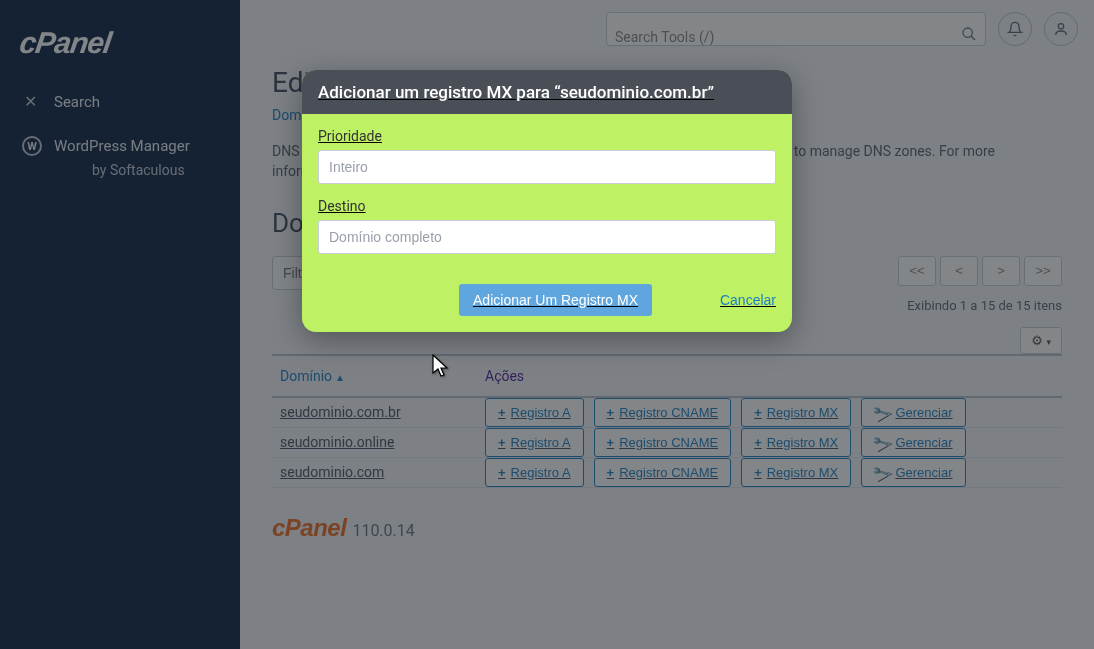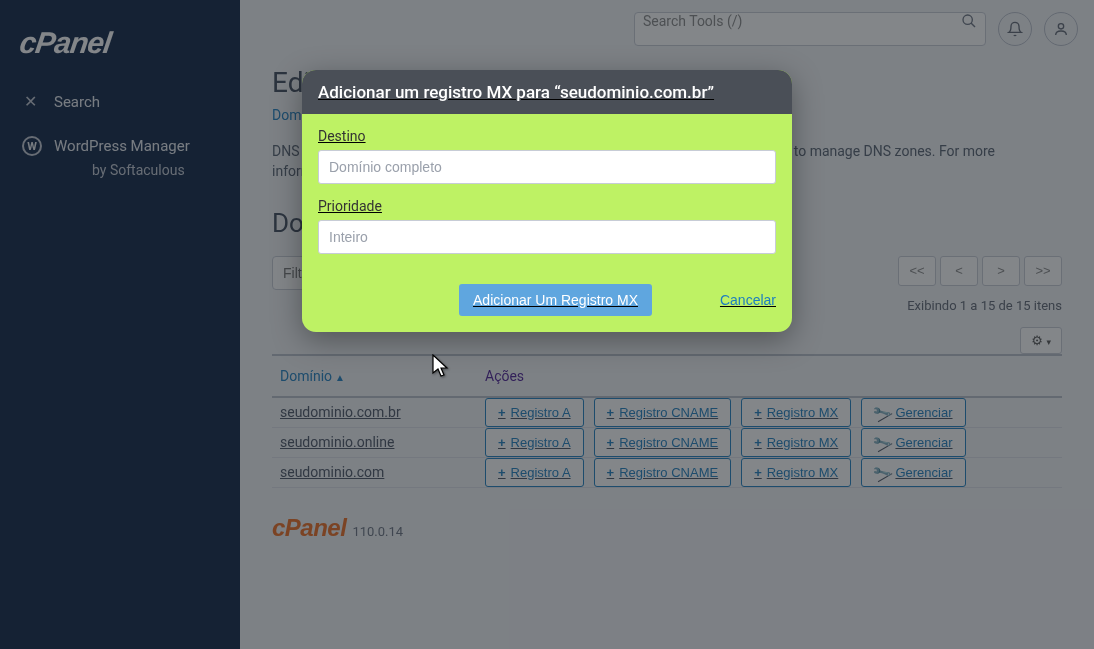--- a/index.html
+++ b/index.html
@@ -9,21 +9,21 @@
   .logo-text { font-family: Arial, sans-serif; font-weight: 900; font-style: italic; font-size: 30px; letter-spacing: -1px; color: #fff; }
   .logo-text .cp { display:inline-block; transform: skewX(-8deg); }
   .nav-item { display: flex; align-items: center; gap: 12px; padding: 12px 22px; font-size: 15px; color: #e5e8ee; cursor: pointer; }
   .nav-sub { padding: 2px 22px 12px 56px; font-size: 14px; color: #c0c6d1; margin-left: 36px; }
   .wp-icon { width:20px; height:20px; border:2px solid #c0c6d1; border-radius:50%; display:flex; align-items:center; justify-content:center; font-size:11px; font-weight:bold; }
   .tools-icon { width:20px; height:20px; position:relative; }
   .tools-icon::before { content:"✕"; font-size:16px; color:#c0c6d1; position:absolute; top:0; left:2px;}
   
   .main { position: absolute; left: 240px; top: 0; right: 0; height: 649px; background: #f1f3f6; overflow:hidden; }
   .topbar { height: 58px; display:flex; align-items:center; justify-content:flex-end; padding: 0 16px; gap:12px; }
-  .search-box { width: 352px; height: 34px; border:1px solid #c7ccd6; border-radius:4px; background:#fff; display:flex; align-items:flex-start; padding:0 8px; color:#888; font-size:14px; }
+  .search-box { width: 380px; height: 34px; border:1px solid #c7ccd6; border-radius:4px; background:#fff; display:flex; align-items:flex-end; padding:0 8px; color:#888; font-size:14px; }
   .search-box .sglyph { margin-left:auto; color:#6b7280; }
   .round-btn { width:34px; height:34px; border:1px solid #b9bfcb; border-radius:50%; display:flex; align-items:center; justify-content:center; color:#5f6673; background:transparent; cursor:pointer; }
   
   .content { padding: 8px 32px 20px 32px; }
   h1.page-title { font-size: 28px; font-weight:400; color:#3e4a5b; margin-bottom:6px; }
   .crumb-link { color:#1d7ec0; font-size:14px; margin-bottom:18px; display:inline-block; }
   .desc { color:#55606f; font-size:14px; line-height:1.45; margin-bottom:26px; max-width:860px;}
   h2.section-title { font-size:26px; font-weight:400; color:#3e4a5b; margin-bottom:18px;}
   
   .toolbar-row { display:flex; justify-content:space-between; align-items:flex-start; margin-bottom:8px;}
@@ -39,21 +39,21 @@
   table.domains th { text-align:left; padding:12px 8px; font-weight:400; font-size:14px; color:#4c1d95; border-bottom:2px solid #b9bfcb;}
   table.domains th.sort-col { color:#1d7ec0; }
   table.domains td { padding:0 8px; border-bottom:1px solid #dde1e8; font-size:14px; color:#4a5364; vertical-align:middle;text-decoration:underline;}
   .action-group { display:flex; gap:10px; flex-wrap:wrap;}
   .action-btn { border:1px solid #1d7ec0; color:#1d7ec0; background:#fff; padding:6px 12px; border-radius:3px; font-size:13px; cursor:pointer; display:inline-flex; align-items:center; gap:5px;}
   .plus { font-weight:bold; }
   .wrench { display:inline-block; transform:rotate(-30deg);}
   
   .footer-logo { margin-top:26px; display:flex; align-items:baseline; gap:6px;}
   .footer-logo .brand { font-family:Arial; font-weight:900; font-style:italic; font-size:24px; color:#ee6c1f; letter-spacing:-0.5px;}
-  .footer-logo .ver { font-size:13px; color:#6a7280;}
+  .footer-logo .ver { font-size:16px; color:#6a7280;}
   
   
   .overlay { position:absolute; inset:0; background:rgba(30,34,40,0.55); z-index:50; }
   .modal { position:absolute; top:70px; left:50%; transform:translateX(-50%); width:490px; background:#bef264; border-radius:14px; box-shadow:0 8px 30px rgba(0,0,0,0.35); z-index:60; overflow:hidden;text-decoration:underline;}
   .modal-header { background:#4a4f57; color:#fff; padding:12px 16px; font-size:17px; font-weight:500;}
   .modal-body { padding:14px 16px 6px 16px;}
   .form-group { margin-bottom:14px;}
   .form-label { font-size:14px; color:#333; margin-bottom:6px; display:block;}
   .form-input { width:100%; height:34px; border:1px solid #c7ccd6; border-radius:3px; padding:0 10px; font-size:14px; }
   .form-input::placeholder { color:#9aa0ab; }
@@ -183,26 +183,26 @@
       <span class="ver">110.0.14</span>
     </div>
   </div>
 </div>
 
 <div class="overlay"></div>
 <div class="modal">
   <div class="modal-header">Adicionar um registro MX para “seudominio.com.br”</div>
   <div class="modal-body">
     <div class="form-group">
+      <label class="form-label">Prioridade</label>
+      <input class="form-input" placeholder="Inteiro" style="">
+    </div>
+    <div class="form-group">
       <label class="form-label">Destino</label>
       <input class="form-input" placeholder="Domínio completo" style="">
-    </div>
-    <div class="form-group">
-      <label class="form-label">Prioridade</label>
-      <input class="form-input" placeholder="Inteiro" style="">
     </div>
   </div>
   <div class="modal-footer">
     <button class="btn-primary">Adicionar Um Registro MX</button>
     <button class="btn-link">Cancelar</button>
   </div>
 </div>
 
 <div class="cursor">
   <svg width="20" height="26" viewBox="0 0 20 26">

